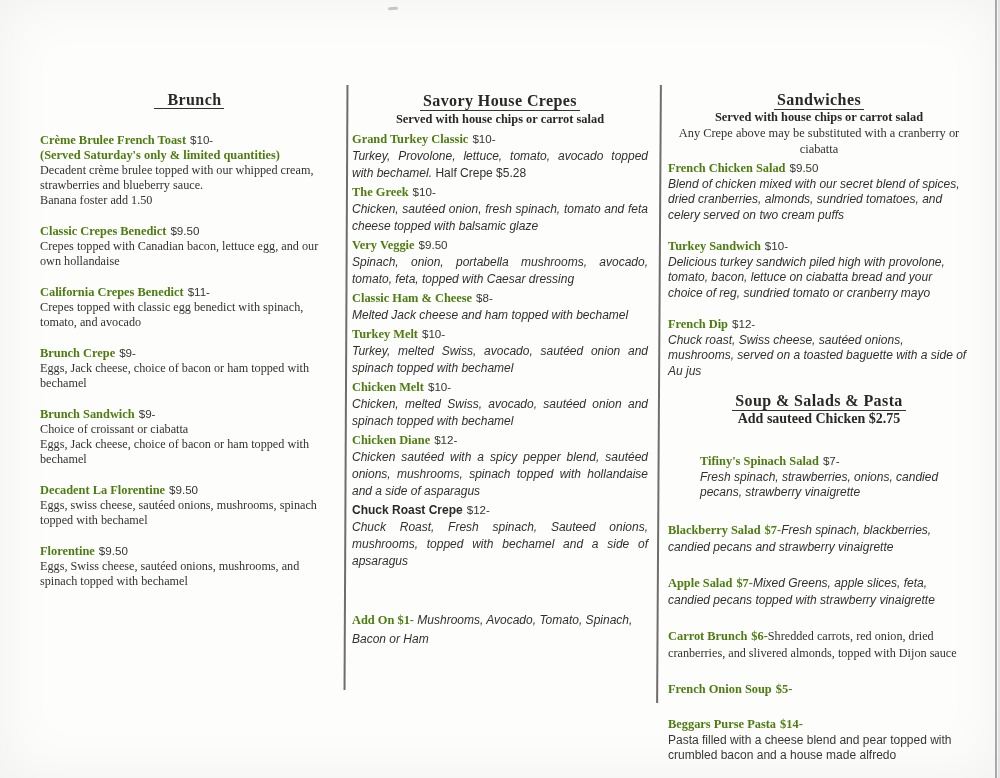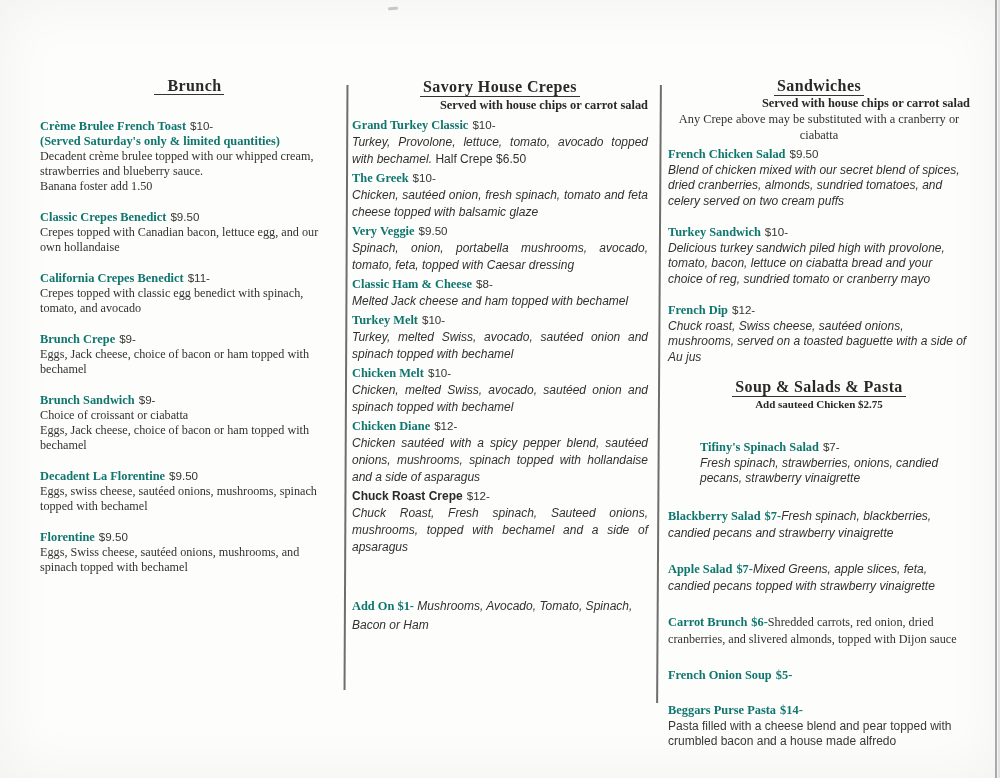--- a/index.html
+++ b/index.html
@@ -11,54 +11,54 @@
   }
   
   .scan-edge{position:absolute;left:995px;top:0;width:2px;height:778px;background:#8f8f8f;opacity:.75;}
   .scan-edge2{position:absolute;left:998px;top:0;width:2px;height:778px;background:#e2e2e2;}
   .mark-top{position:absolute;left:388px;top:7px;width:10px;height:3px;background:#c7c7c7;border-radius:2px;transform:rotate(-6deg);}
   .mark-bottom{position:absolute;left:767px;top:742px;width:6px;height:2px;background:#dadada;border-radius:2px;}
   .divider{position:absolute;width:2px;background:#4c4a48;opacity:.8;}
   .d1{left:345px;top:85px;height:605px;transform:rotate(0.28deg);}
   .d2{left:658px;top:85px;height:618px;transform:rotate(0.35deg);}
 
-  .col{position:absolute;top:78px;}
+  .col{position:absolute;top:92px;}
   .col1{left:40px;width:298px;line-height:15px;}
   .col2{left:352px;width:296px;line-height:17px;}
   .col3{left:668px;width:302px;line-height:15.5px;}
 
   .h1row{text-align:center;margin-bottom:6px;}
   .h1{
     display:inline-block;font-weight:bold;font-size:16px;letter-spacing:.4px;
     border-bottom:1.6px solid #35332f;padding:0 3px 1px 3px;color:#2b2926;
   }
   .h1-brunch{padding-left:14px;}
-  .subline{text-align:right;font-weight:bold;font-size:12.4px;margin-bottom:1px;color:#2b2926;}
+  .subline{text-align:center;font-weight:bold;font-size:12.4px;margin-bottom:1px;color:#2b2926;}
   .noteline{text-align:center;font-size:12.4px;margin-bottom:2px;color:#33312e;}
 
-  .t{font-weight:bold;font-size:12.4px;color:#0f766e;}
+  .t{font-weight:bold;font-size:12.4px;color:#4d7c0f;}
   .p{font-family:"Liberation Sans",sans-serif;font-size:11.6px;color:#37352f;}
   .t-sans{font-family:"Liberation Sans",sans-serif;font-weight:bold;font-size:12px;color:#2c2a27;}
   .d-serif{font-size:12.2px;color:#34322f;}
   .d-it{font-family:"Liberation Sans",sans-serif;font-style:italic;font-size:12px;color:#333130;}
   .just{text-align:justify;}
   .tail{font-style:normal;}
   .d-sans{font-family:"Liberation Sans",sans-serif;font-size:12px;color:#3a3836;}
 
   .col1 .item{margin-bottom:14px;}
   .col1 .h1row{margin-bottom:22px;}
   .col2 .h1row{margin-bottom:0;}
   .col2 .subline{margin-bottom:1px;}
   .col2 .item{margin:0;}
   .addon{margin-top:40px;}
   .col3 .h1row{margin-bottom:0;}
   .col3 .item{margin-bottom:14px;}
   .col3 .item-dip{margin-bottom:10px;}
   .soup-head{margin-top:14px;}
-  .col3 .subline2{text-align:center;font-weight:bold;font-size:11px;margin-bottom:26px;color:#2b2926;}
+  .col3 .subline2{text-align:center;font-weight:bold;font-size:14px;margin-bottom:26px;color:#2b2926;}
   .col3 .item-salad{margin-bottom:18px;}
   .col3 .item-soup{margin-bottom:18px;}
   .col3 .item-tifiny{margin-bottom:20px;margin-left:32px;}
 </style>
 </head>
 <body>
 
 <div class="page">
   <div class="mark-top"></div>
   <div class="mark-bottom"></div>
@@ -112,21 +112,21 @@
   </div>
 
   <div class="col col2">
     <div class="h1row">
       <span class="h1">Savory House Crepes</span>
     </div>
     <div class="subline">Served with house chips or carrot salad</div>
 
     <div class="item">
       <div><span class="t">Grand Turkey Classic</span> <span class="p">$10-</span></div>
-      <div class="d-it just"><span>Turkey, Provolone, lettuce, tomato, avocado topped with bechamel.</span> <span class="tail">Half Crepe $6.50</span></div>
+      <div class="d-it just"><span>Turkey, Provolone, lettuce, tomato, avocado topped with bechamel.</span> <span class="tail">Half Crepe $5.28</span></div>
     </div>
 
     <div class="item">
       <div><span class="t">The Greek</span> <span class="p">$10-</span></div>
       <div class="d-it just">Chicken, sautéed onion, fresh spinach, tomato and feta cheese topped with balsamic glaze</div>
     </div>
 
     <div class="item">
       <div><span class="t">Very Veggie</span> <span class="p">$9.50</span></div>
       <div class="d-it just">Spinach, onion, portabella mushrooms, avocado, tomato, feta, topped with Caesar dressing</div>

